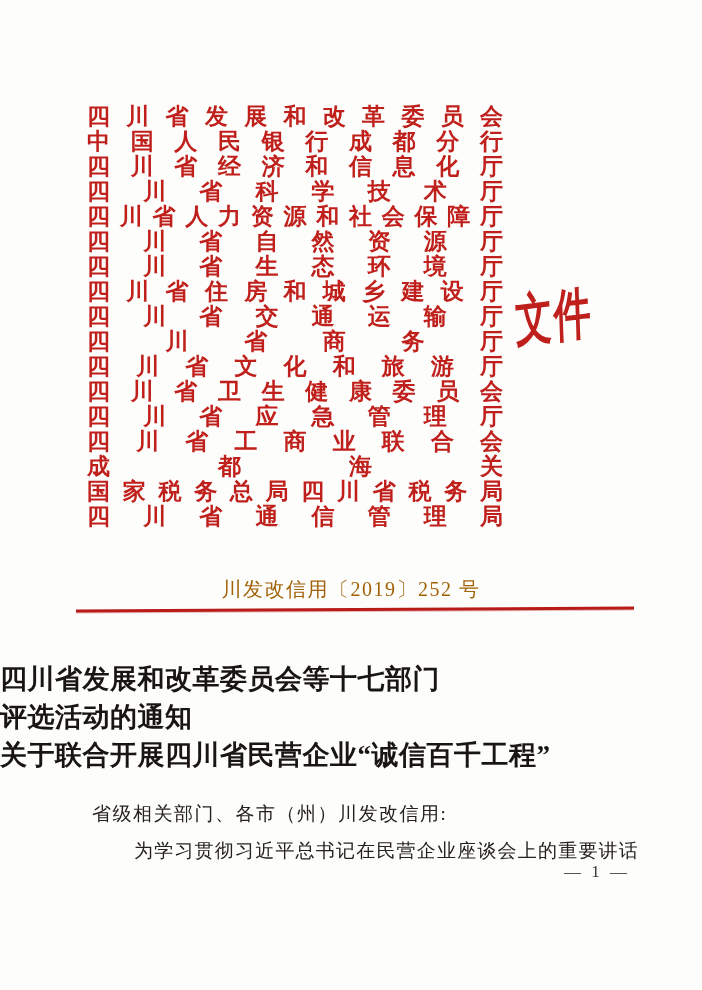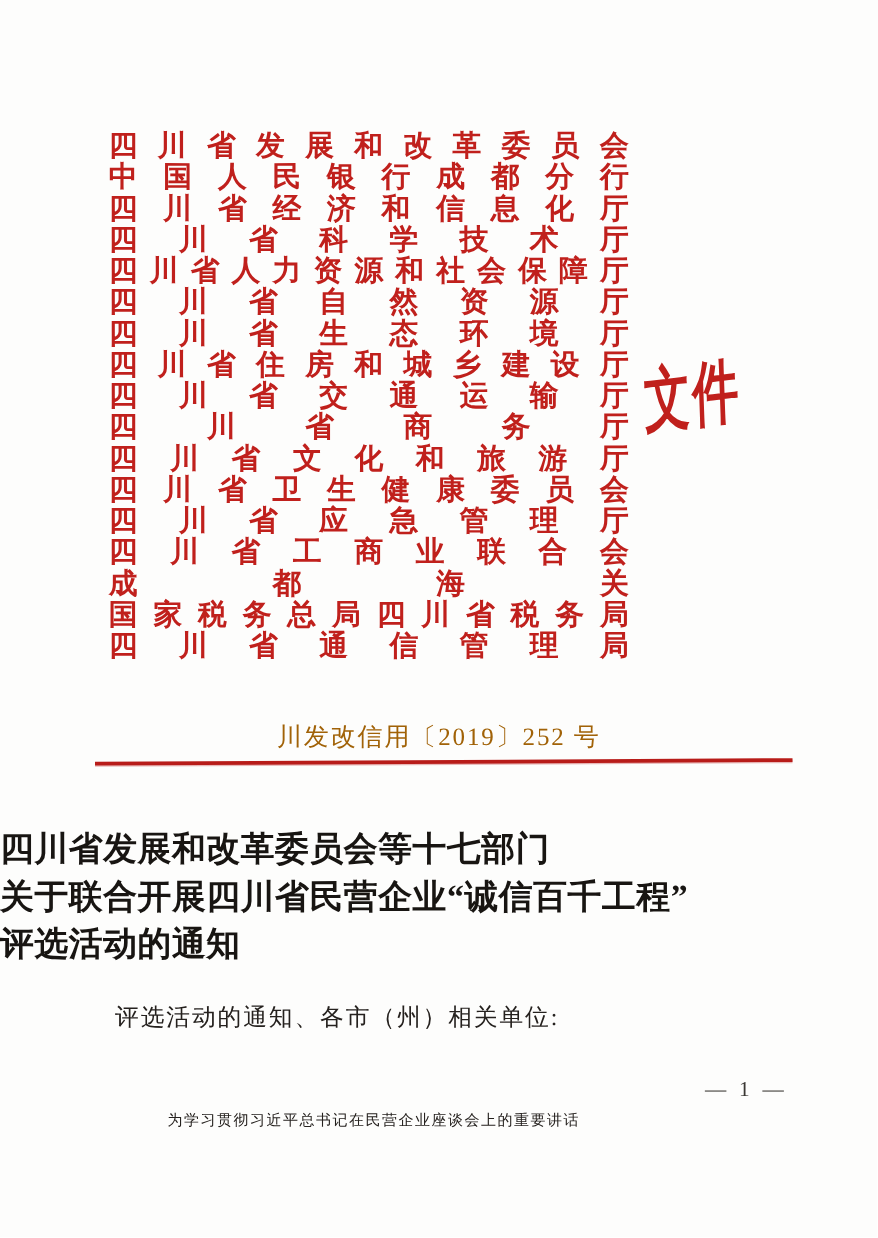--- a/index.html
+++ b/index.html
@@ -54,22 +54,22 @@
     font-weight:bold;color:#181512;
     font-size:27px;line-height:38px;letter-spacing:0.5px;
   }
   
   .salutation{
     position:absolute;left:92px;top:801px;
     font-size:19px;letter-spacing:1.5px;color:var(--ink);
     white-space:nowrap;
   }
   .body-line{
-    position:absolute;left:134px;top:888px;
-    font-size:12px;letter-spacing:1.2px;color:var(--ink);
+    position:absolute;left:134px;top:838px;
+    font-size:19px;letter-spacing:1.2px;color:var(--ink);
     white-space:nowrap;
   }
   .page-number{
     position:absolute;top:862px;right:72px;
     font-size:17px;letter-spacing:3px;color:#3a3733;
   }
 </style>
 </head>
 <body>
 
@@ -266,23 +266,23 @@
     </div>
 
   <div class="doc-type">文件</div>
 
   <div class="doc-number">川发改信用〔2019〕252 号</div>
 
   <div class="red-rule"></div>
 
   <div class="title">
     <div class="title-line">四川省发展和改革委员会等十七部门</div>
+    <div class="title-line">评选活动的通知</div>
     <div class="title-line">关于联合开展四川省民营企业“诚信百千工程”</div>
-    <div class="title-line">评选活动的通知</div>
   </div>
 
-  <div class="salutation">评选活动的通知、各市（州）相关单位:</div>
+  <div class="salutation">省级相关部门、各市（州）川发改信用:</div>
 
   <div class="body-line">为学习贯彻习近平总书记在民营企业座谈会上的重要讲话</div>
 
   <div class="page-number">— 1 —</div>
 
 </div>
 
 </body></html>

